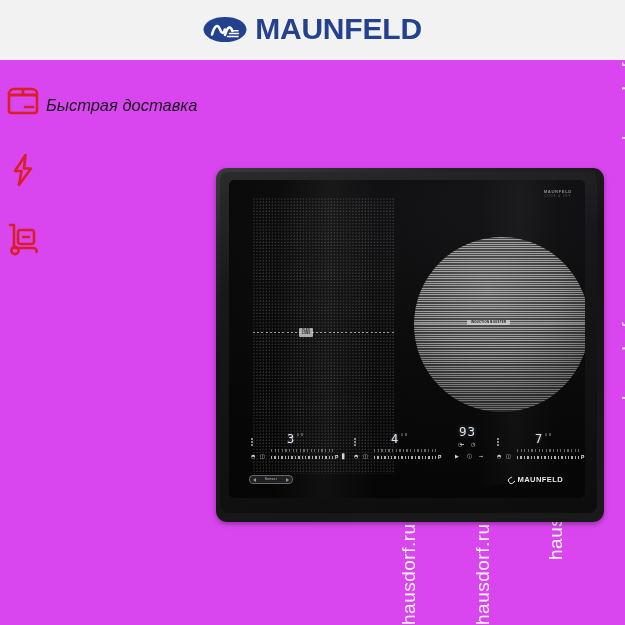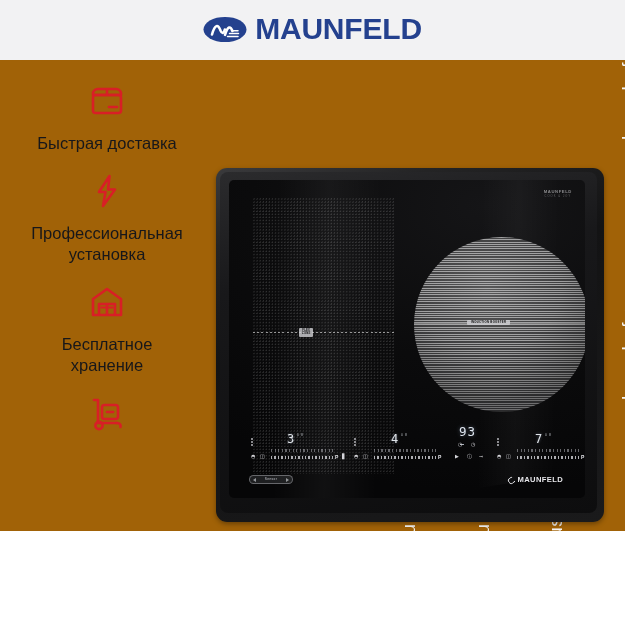--- a/index.html
+++ b/index.html
@@ -8,22 +8,22 @@
     width: 625px;
     height: 625px;
     overflow: hidden;
     background: #ffffff;
     font-family: "Liberation Sans", sans-serif;
   }
 
   #page {
     position: relative;
     width: 625px;
-    height: 531px;
-    background: #a16207;
+    height: 625px;
+    background: #d946ef;
     overflow: hidden;
   }
 
   
   .header-band {
     position: absolute;
     left: 0; top: 0;
     width: 625px;
     height: 60px;
     background: #f2f2f3;
@@ -66,23 +66,24 @@
     position: absolute;
     left: 0; top: 78px;
     width: 214px;
     display: flex;
     flex-direction: column;
     align-items: center;
   }
   .feature {
     width: 214px;
     display: flex;
-    flex-direction: column;
+    flex-direction: row;
     align-items: center;
     margin-bottom: 14px;
+    font-style: italic;
   }
   .feature-icon {
     width: 46px; height: 46px;
     display: flex; align-items: center; justify-content: center;
     margin-bottom: 9px;
   }
   .feature-icon svg { display: block; }
   .feature-label {
     font-size: 16.5px;
     line-height: 1.28;
@@ -389,36 +390,22 @@
       </span>
       <span class="feature-label">Быстрая доставка</span>
     </div>
 
     <div class="feature">
       <span class="feature-icon">
         <svg viewBox="0 0 46 46" width="46" height="46" aria-hidden="true">
           <path d="M25.5 8 L15 24 L21.5 24 L19 38 L31 21.5 L24 21.5 Z" fill="none" stroke="#d81f26" stroke-width="2.6" stroke-linejoin="round"></path>
         </svg>
       </span>
-      <span class="feature-label">Профессиональная
-установка</span>
     </div>
 
-    <div class="feature">
-      <span class="feature-icon">
-        <svg viewBox="0 0 46 46" width="46" height="46" aria-hidden="true">
-          <path d="M9 20 L23 10 L37 20 L37 36 L9 36 Z" fill="none" stroke="#d81f26" stroke-width="2.6" stroke-linejoin="round"></path>
-          <path d="M15 36 L15 25 L31 25 L31 36" fill="none" stroke="#d81f26" stroke-width="2.6" stroke-linejoin="round"></path>
-          <line x1="23" y1="25" x2="23" y2="36" stroke="#d81f26" stroke-width="2.6"></line>
-          <line x1="16.5" y1="28.5" x2="29.5" y2="28.5" stroke="#d81f26" stroke-width="2"></line>
-        </svg>
-      </span>
-      <span class="feature-label">Бесплатное
-хранение</span>
-    </div>
 
     <div class="feature">
       <span class="feature-icon">
         <svg viewBox="0 0 46 46" width="46" height="46" aria-hidden="true">
           <path d="M10 9 L14 9 L14 32 L33 32" fill="none" stroke="#d81f26" stroke-width="2.6" stroke-linecap="round" stroke-linejoin="round"></path>
           <rect x="18" y="14" width="16" height="14" rx="2.5" fill="none" stroke="#d81f26" stroke-width="2.6"></rect>
           <line x1="23" y1="21" x2="29" y2="21" stroke="#d81f26" stroke-width="2.6" stroke-linecap="round"></line>
           <circle cx="15" cy="34.5" r="3.6" fill="none" stroke="#d81f26" stroke-width="2.6"></circle>
           <path d="M33 32 C36 32 37 34 36.5 36" fill="none" stroke="#d81f26" stroke-width="2.6" stroke-linecap="round"></path>
         </svg>

